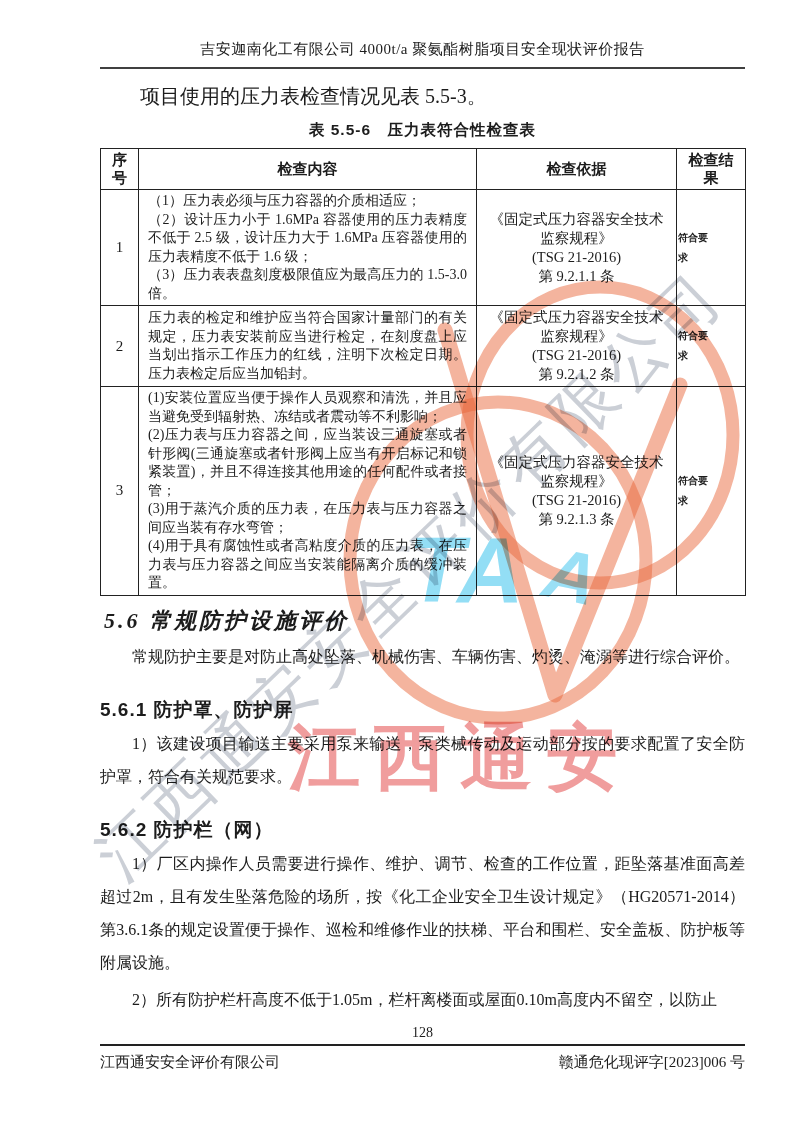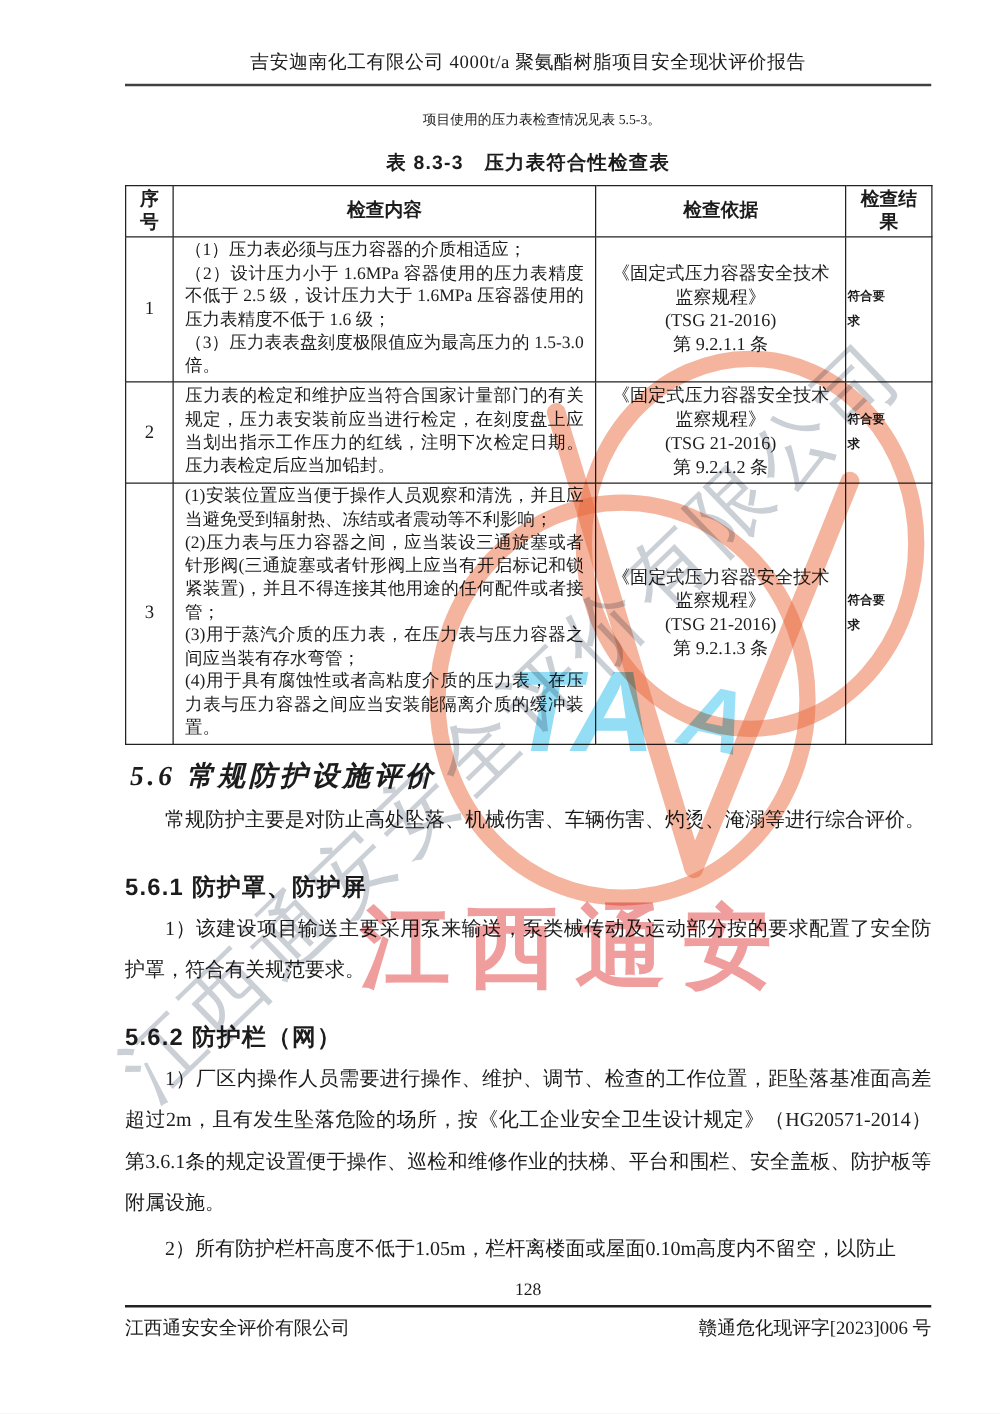--- a/index.html
+++ b/index.html
@@ -12,21 +12,21 @@
     color:#1c1c1c;
     overflow:hidden;
   }
   .content { position:relative; z-index:1; padding:0 55px 0 100px; }
 
   .doc-header {
     padding-top:40px; padding-bottom:8px;
     text-align:center; font-size:15px; letter-spacing:0.5px;
     border-bottom:2px solid #404040;
   }
-  .intro { margin:12px 0 0; font-size:11px; line-height:30px; text-indent:2em;text-align:center; }
+  .intro { margin:12px 0 0; font-size:20px; line-height:30px; text-indent:2em; }
   .caption {
     text-align:center; font-weight:bold; font-size:15.5px;
     font-family:"Liberation Sans","DejaVu Sans",sans-serif;
     margin:9px 0 7px; letter-spacing:1px;
   }
 
   table.check { width:100%; border-collapse:collapse; table-layout:fixed; }
   table.check th, table.check td { border:1.5px solid #222; vertical-align:middle; }
   table.check th {
     font-size:15px; font-weight:bold; padding:2px 1px; line-height:18px;
@@ -99,21 +99,21 @@
   <div class="wm wm-cyan-1">TA</div>
   <div class="wm wm-cyan-2">A</div>
   <div class="wm wm-red">江西通安</div>
 
   <div class="content">
 
     <div class="doc-header">吉安迦南化工有限公司 4000t/a 聚氨酯树脂项目安全现状评价报告</div>
 
     <p class="intro">项目使用的压力表检查情况见表 5.5-3。</p>
 
-    <div class="caption">表 8.3-3　压力表符合性检查表</div>
+    <div class="caption">表 5.5-6　压力表符合性检查表</div>
 
     <table class="check">
       <colgroup>
         <col class="c-no">
           <col class="c-content">
           <col class="c-basis">
           <col class="c-result">
       </colgroup>
       <thead>
         <tr>

